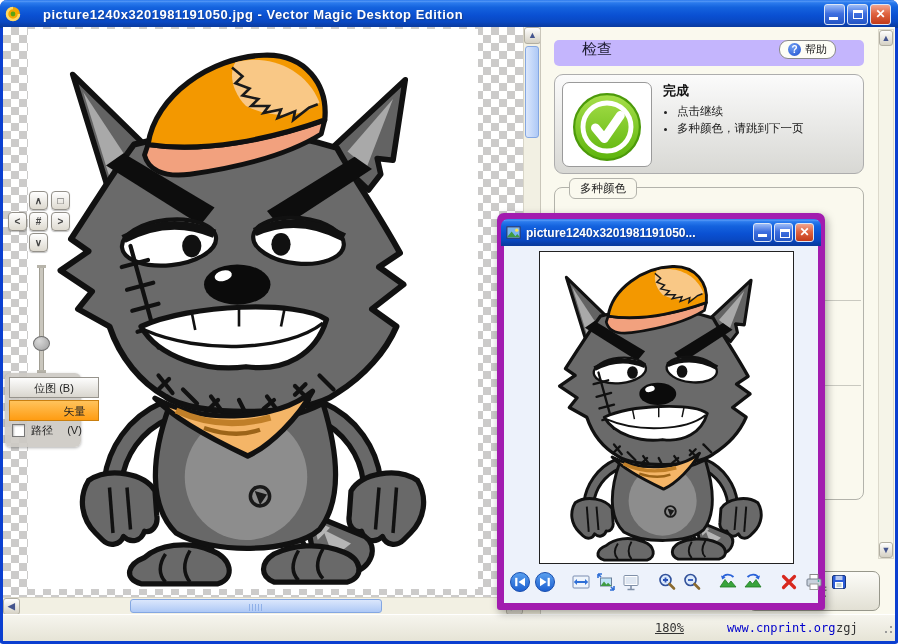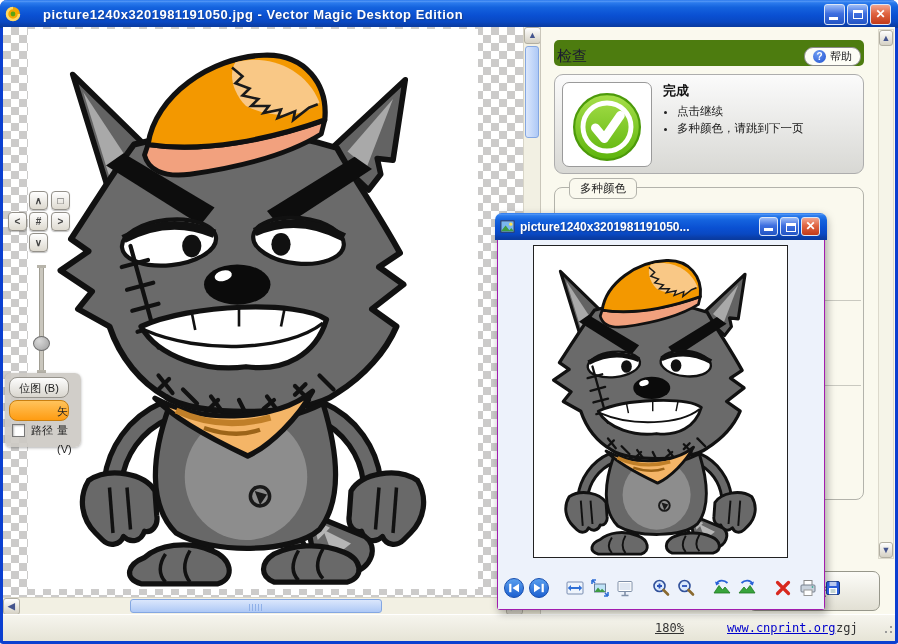--- a/index.html
+++ b/index.html
@@ -41,42 +41,42 @@
   .zslider{position:absolute;left:28px;top:239px;width:20px;height:106px;}
   .zslider .track{position:absolute;left:8px;top:0;width:5px;height:100%;background:#cac7be;
     border:1px solid #a19e94;border-radius:2px;}
   .zslider .track:before,.zslider .track:after{content:"";position:absolute;left:-3px;width:9px;height:3px;background:#b7b4aa;}
   .zslider .track:before{top:-2px}.zslider .track:after{bottom:-2px}
   .zslider .thumb{position:absolute;left:2px;top:70px;width:17px;height:15px;border-radius:50%;
     background:radial-gradient(circle at 35% 30%,#d9d9d9,#9f9f9f);border:1px solid #6f6f6f;cursor:grab;}
   
   .mode-panel{position:absolute;left:2px;top:346px;width:76px;height:74px;background:rgba(205,202,196,.92);
     border-radius:6px;box-shadow:0 1px 3px rgba(0,0,0,.3);}
-  .modebtn{position:absolute;left:4px;width:60px;height:21px;border-radius:8px;font-size:11px;color:#222;
+  .modebtn{position:absolute;left:4px;width:90px;height:21px;border-radius:0;font-size:11px;color:#222;
     border:1px solid #96938c;background:linear-gradient(#fdfdfd,#d9d6ce);cursor:pointer;text-align:center;line-height:19px;}
   .modebtn.vector{background:linear-gradient(#ffc35c,#ff9c12);border-color:#c97f10;padding-left:47px;}
   .pathrow{position:absolute;left:7px;top:50px;display:flex;align-items:center;gap:6px;font-size:11px;color:#222;cursor:pointer;}
   .checkbox{width:13px;height:13px;background:#fff;border:1px solid #777;box-shadow:inset 1px 1px 2px #bbb;}
 
   
   .vscroll{position:absolute;right:0;top:0;width:17px;bottom:17px;background:#f2f0e3;border-left:1px solid #d8d5c8;}
   .hscroll{position:absolute;left:0;bottom:0;height:17px;right:17px;background:#f2f0e3;border-top:1px solid #d8d5c8;}
   .sbtn{position:absolute;width:17px;height:17px;background:linear-gradient(#fefefe,#d5d1c4);
     border:1px solid #b2afa2;border-radius:3px;color:#44548e;font-size:9px;font-weight:bold;
     text-align:center;line-height:15px;cursor:pointer;}
   .sthumb{position:absolute;background:linear-gradient(90deg,#dbe7fc,#aec9f6);border:1px solid #84a7e2;border-radius:3px;cursor:grab;}
   .hscroll .sthumb{top:1px;height:14px;background:linear-gradient(180deg,#dbe7fc,#aec9f6);}
   .grip-lines{position:absolute;left:50%;top:4px;width:14px;height:7px;transform:translateX(-50%);
     background:repeating-linear-gradient(90deg,#8fb0e8 0 1px,transparent 1px 3px);}
   .scroll-corner{position:absolute;right:0;bottom:0;width:17px;height:17px;background:#ece9d8;}
 
   
   .panel{position:absolute;left:537px;right:0;top:0;bottom:0;background:#faf9ee;border-left:1px solid #c9c6ba;}
-  .p-header{position:absolute;left:13px;top:13px;width:310px;height:26px;background:#4d7c0f;
-    border-radius:5px;display:flex;align-items:flex-end;padding:0 3px;}
+  .p-header{position:absolute;left:13px;top:13px;width:310px;height:26px;background:#c4b5fd;
+    border-radius:5px;display:flex;align-items:flex-start;padding:0 28px;}
   .p-header .p-title{font-size:15px;color:#1c1c30;flex:1;}
   .help-btn{display:flex;align-items:center;gap:4px;height:19px;padding:0 8px;background:#fdfdf6;
     border:1px solid #8a8a8a;border-radius:9px;font-size:11px;color:#222;cursor:pointer;}
   .q-icon{width:13px;height:13px;border-radius:50%;background:radial-gradient(circle at 35% 30%,#6f9ef2,#1d4fd0);
     color:#fff;font-size:10px;font-weight:bold;text-align:center;line-height:13px;}
   .done-box{position:absolute;left:13px;top:47px;width:310px;height:100px;border:1px solid #adadad;
     border-radius:9px;background:linear-gradient(180deg,#fbfbfb,#d8d8d4);}
   .tile{position:absolute;left:7px;top:7px;width:90px;height:85px;background:#fff;border:1px solid #9a9a9a;border-radius:7px;}
   .tile svg{position:absolute;inset:4px;}
   .done-texts{position:absolute;left:108px;top:7px;right:18px;}
@@ -91,30 +91,30 @@
   .pscroll .sbtn{width:14px;height:16px;left:0;}
   .next-btn{position:absolute;left:207px;top:544px;width:132px;height:40px;border:1px solid #97978b;border-radius:7px;
     background:linear-gradient(#fcfcf8,#e2e0d4);font-size:13px;color:#222;cursor:pointer;
     font-family:"Liberation Sans",sans-serif;}
 
   
   .statusbar{position:absolute;left:0;right:0;bottom:0;height:27px;background:linear-gradient(#f6f5ee,#e6e4d6);
     border-top:1px solid #fff;font-family:"DejaVu Sans Mono",monospace;font-size:12px;color:#333;}
   .statusbar span,.statusbar a{position:absolute;top:6px;white-space:nowrap;}
   .s-size{left:10px;} .s-info{left:163px;margin-top:36px;} .s-zoom{left:652px;text-decoration:underline;}
-  .s-link{left:724px;color:#0000cc;text-decoration:underline;cursor:pointer;}
+  .s-link{left:724px;color:#0000cc;cursor:pointer;}
   .s-user{left:833px;}
   .grip{position:absolute;right:1px;bottom:1px;width:14px;height:14px;
     background:radial-gradient(circle 1.5px at 11px 11px,#999 95%,transparent),
                radial-gradient(circle 1.5px at 11px 6px,#999 95%,transparent),
                radial-gradient(circle 1.5px at 6px 11px,#999 95%,transparent);}
 
   
   .child{position:absolute;left:497px;top:213px;width:328px;height:397px;z-index:30;
-    border:1px solid #a21caf;border-radius:7px 7px 3px 3px;background:#edf2fb;
+    border:7px solid #a21caf;border-radius:7px 7px 3px 3px;background:#edf2fb;
     box-shadow:2px 3px 8px rgba(0,0,0,.35);}
   .c-titlebar{position:absolute;left:-3px;right:-3px;top:-1px;height:27px;border-radius:7px 7px 0 0;
     background:linear-gradient(180deg,#2a78ec 0%,#4f94f5 5%,#2b7bed 10%,#1463de 26%,#0a50d2 55%,#0948c2 78%,#0a3da6 92%,#093a9d 100%);
     display:flex;align-items:center;padding:0 5px;}
   .c-titlebar .title{color:#fff;font-weight:bold;font-size:12px;margin-left:5px;flex:1;
     text-shadow:1px 1px 1px #17418f;white-space:nowrap;overflow:hidden;}
   .c-titlebar .wbtn{width:19px;height:19px;line-height:17px;}
   .c-body{position:absolute;left:0;right:0;top:26px;bottom:0;background:#edf2fb;}
   .c-frame{position:absolute;left:35px;top:5px;width:255px;height:313px;background:#fff;border:1.5px solid #222;}
   .c-frame svg{width:100%;height:100%;display:block;}

